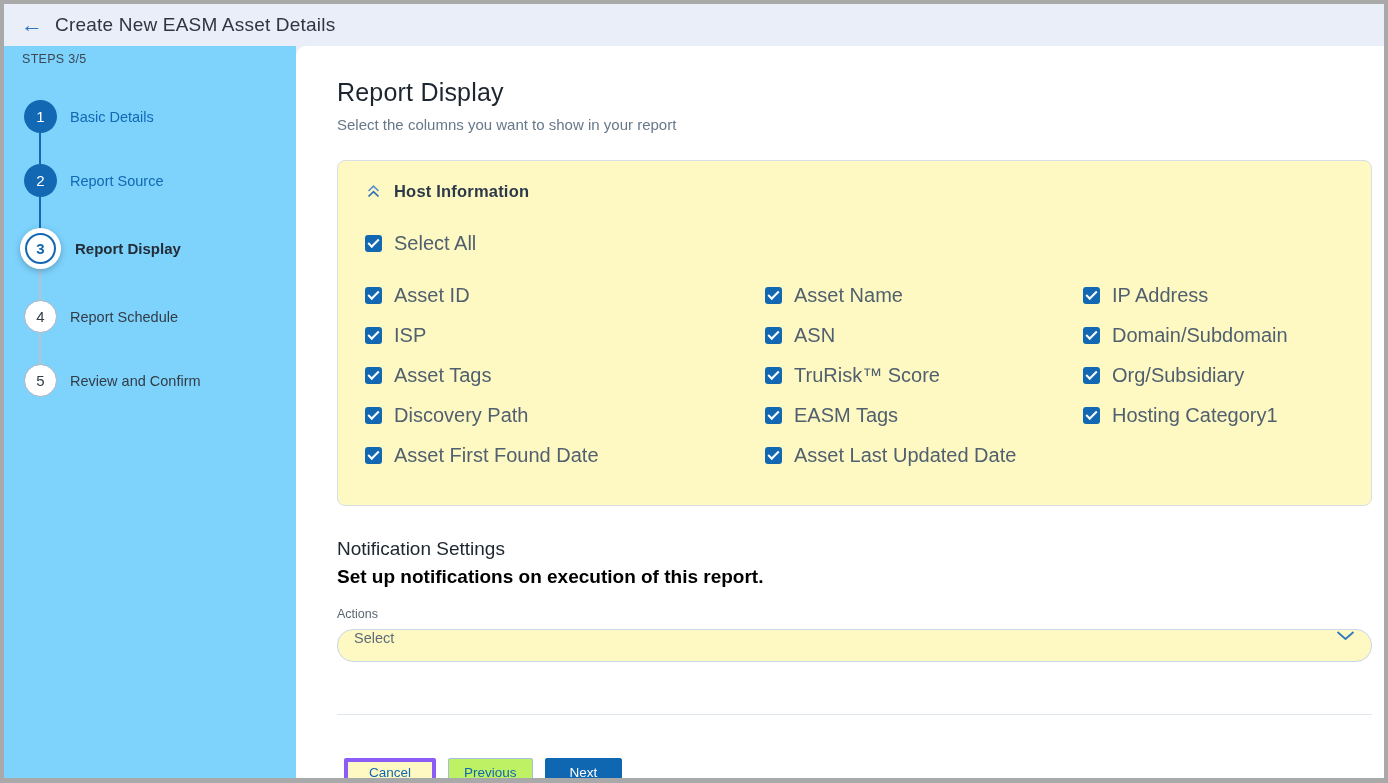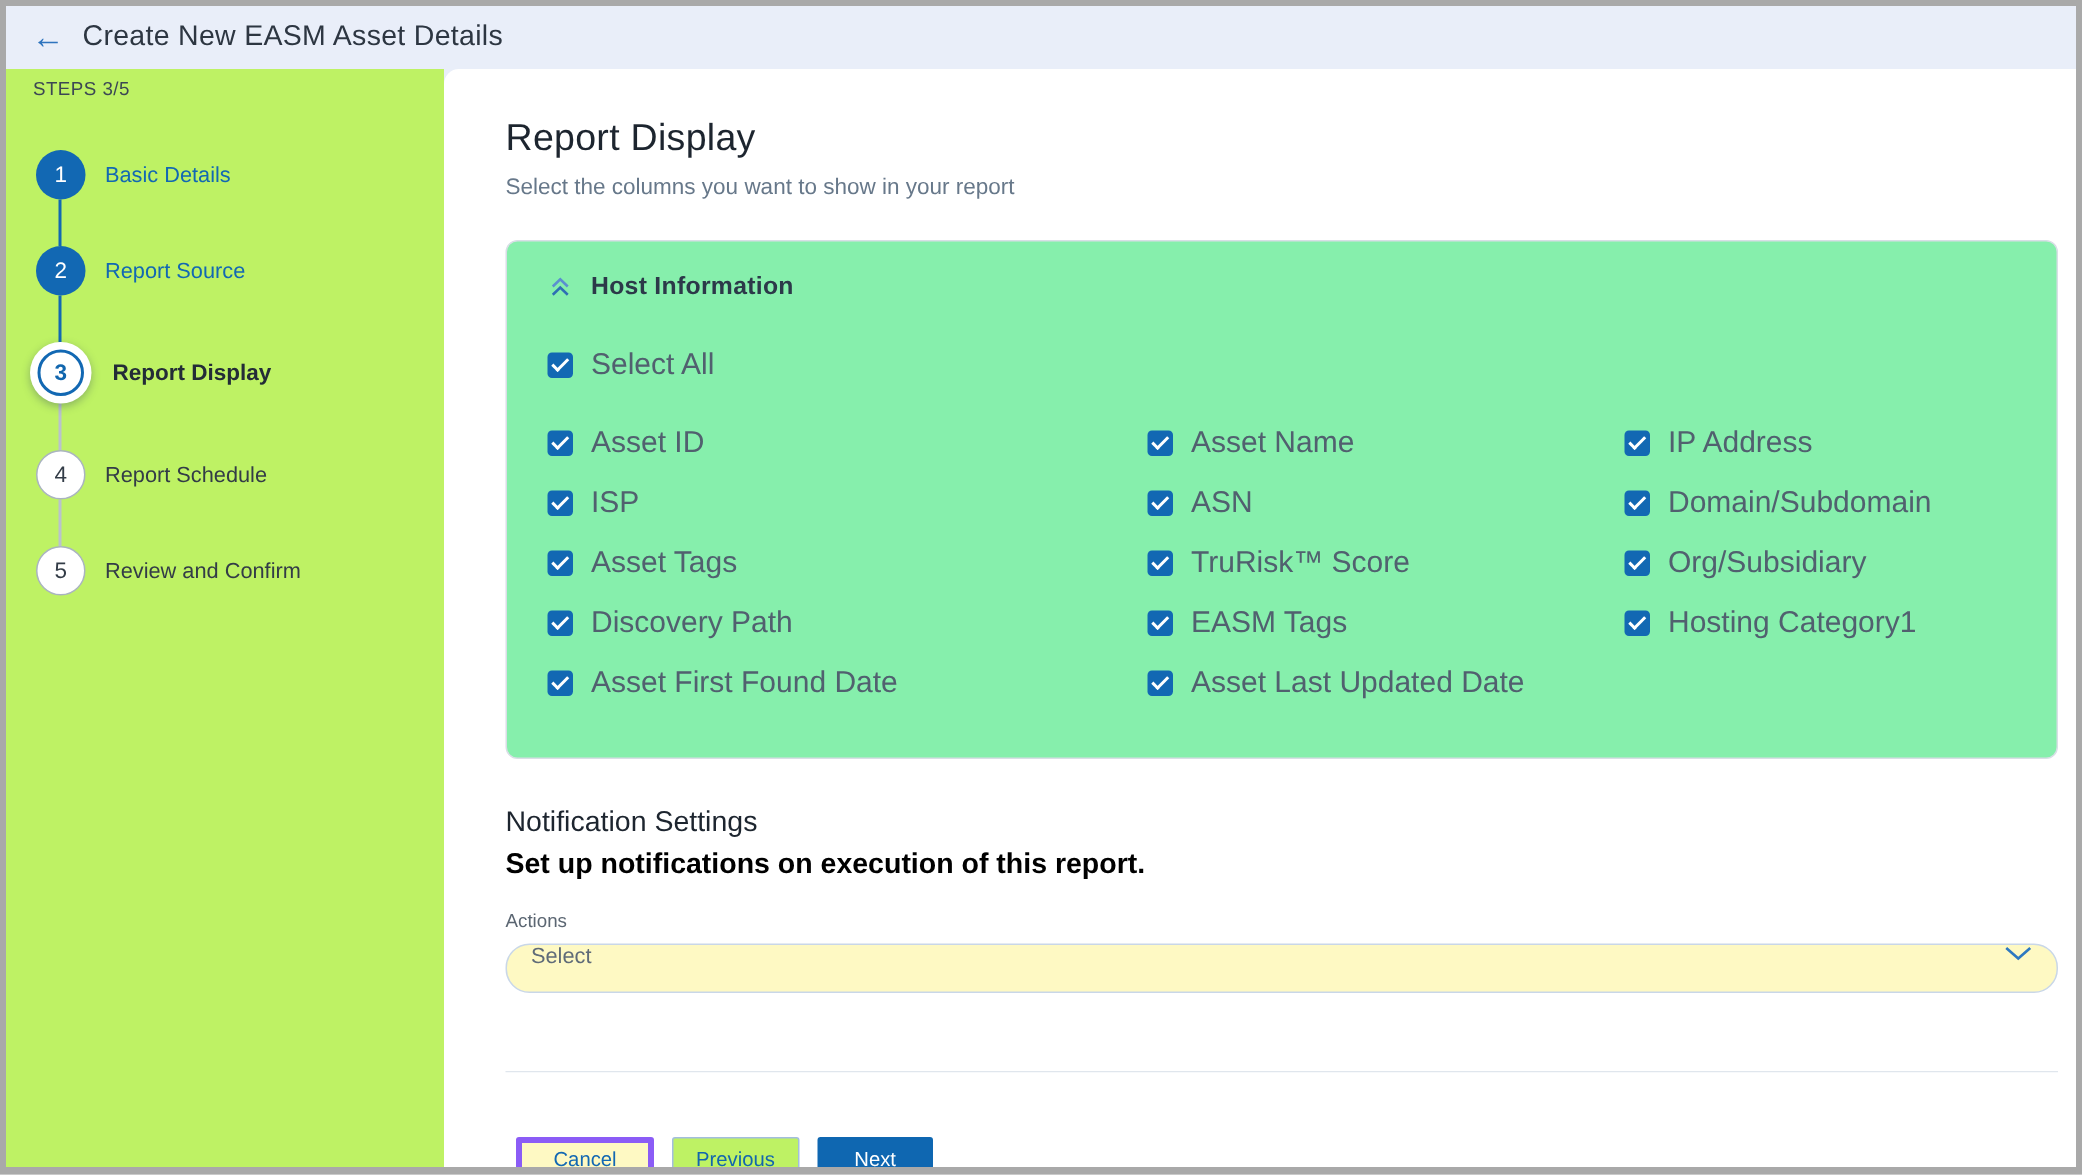--- a/index.html
+++ b/index.html
@@ -10,21 +10,21 @@
   .window { width:100%; height:100%; background:#e9eef9; display:flex; flex-direction:column; overflow:hidden; }
 
   
   .topbar { height:42px; flex:0 0 42px; display:flex; align-items:center; padding-left:17px; background:#e9eef9; }
   .back-arrow { color:#2e74be; font-size:22px; line-height:22px; cursor:pointer; margin-right:12px; }
   .topbar-title { color:#2d3642; font-size:19px; letter-spacing:.2px; }
 
   .body { flex:1; display:flex; min-height:0; }
 
   
-  .sidebar { width:292px; flex:0 0 292px; background:#bef264; padding:6px 0 0 18px; }
+  .sidebar { width:292px; flex:0 0 292px; background:#7dd3fc; padding:6px 0 0 18px; }
   .steps-label { color:#3c4754; font-size:12.5px; letter-spacing:.3px; }
   .stepper { margin-top:34px; }
   .step-row { display:flex; align-items:center; }
   .step-circle { width:33px; height:33px; border-radius:50%; display:flex; align-items:center; justify-content:center;
                  font-size:15px; margin-left:2px; }
   .step-done .step-circle { background:#1268b3; color:#ffffff; }
   .step-done .step-label { color:#1268b3; font-size:14.5px; margin-left:13px; }
   .step-upcoming .step-circle { background:#ffffff; border:1px solid #aab4c0; color:#333c47; }
   .step-upcoming .step-label { color:#333c47; font-size:14.5px; margin-left:13px; }
   .step-current .step-outer { width:41px; height:41px; margin-left:-2px; border-radius:50%; background:#ffffff;
@@ -35,21 +35,21 @@
   .connector { width:2px; height:31px; margin-left:17px; }
   .connector.blue { background:#1268b3; }
   .connector.gray { background:#b9c2cc; }
 
   
   .main { flex:1; background:#ffffff; border-top-left-radius:10px; display:flex; flex-direction:column; min-width:0; }
   .content { flex:1; padding:32px 12px 0 41px; }
   .page-title { color:#1d252f; font-size:25px; letter-spacing:.2px; }
   .page-subtitle { color:#67788a; font-size:15px; margin-top:9px; }
 
-  .panel { margin-top:27px; border:1px solid #d9dee6; border-radius:8px; background:#86efac; padding:21px 28px 20px 27px; }
+  .panel { margin-top:27px; border:1px solid #d9dee6; border-radius:8px; background:#fef9c3; padding:21px 28px 20px 27px; }
   .panel-head { display:flex; align-items:center; }
   .collapse-icon { cursor:pointer; display:flex; margin-right:12px; }
   .panel-title { color:#2c3949; font-size:16.5px; font-weight:bold; letter-spacing:.2px; }
 
   .cb-item { display:flex; align-items:center; }
   .cb { width:17px; height:17px; flex:0 0 17px; background:#1268b3; border-radius:3px; cursor:pointer;
         display:flex; align-items:center; justify-content:center; }
   .cb::after { content:""; width:9px; height:4px; border-left:2px solid #fff; border-bottom:2px solid #fff;
         transform:rotate(-45deg); margin-bottom:3px; }
   .cb-label { color:#51606f; font-size:20px; margin-left:12px; white-space:nowrap; }

